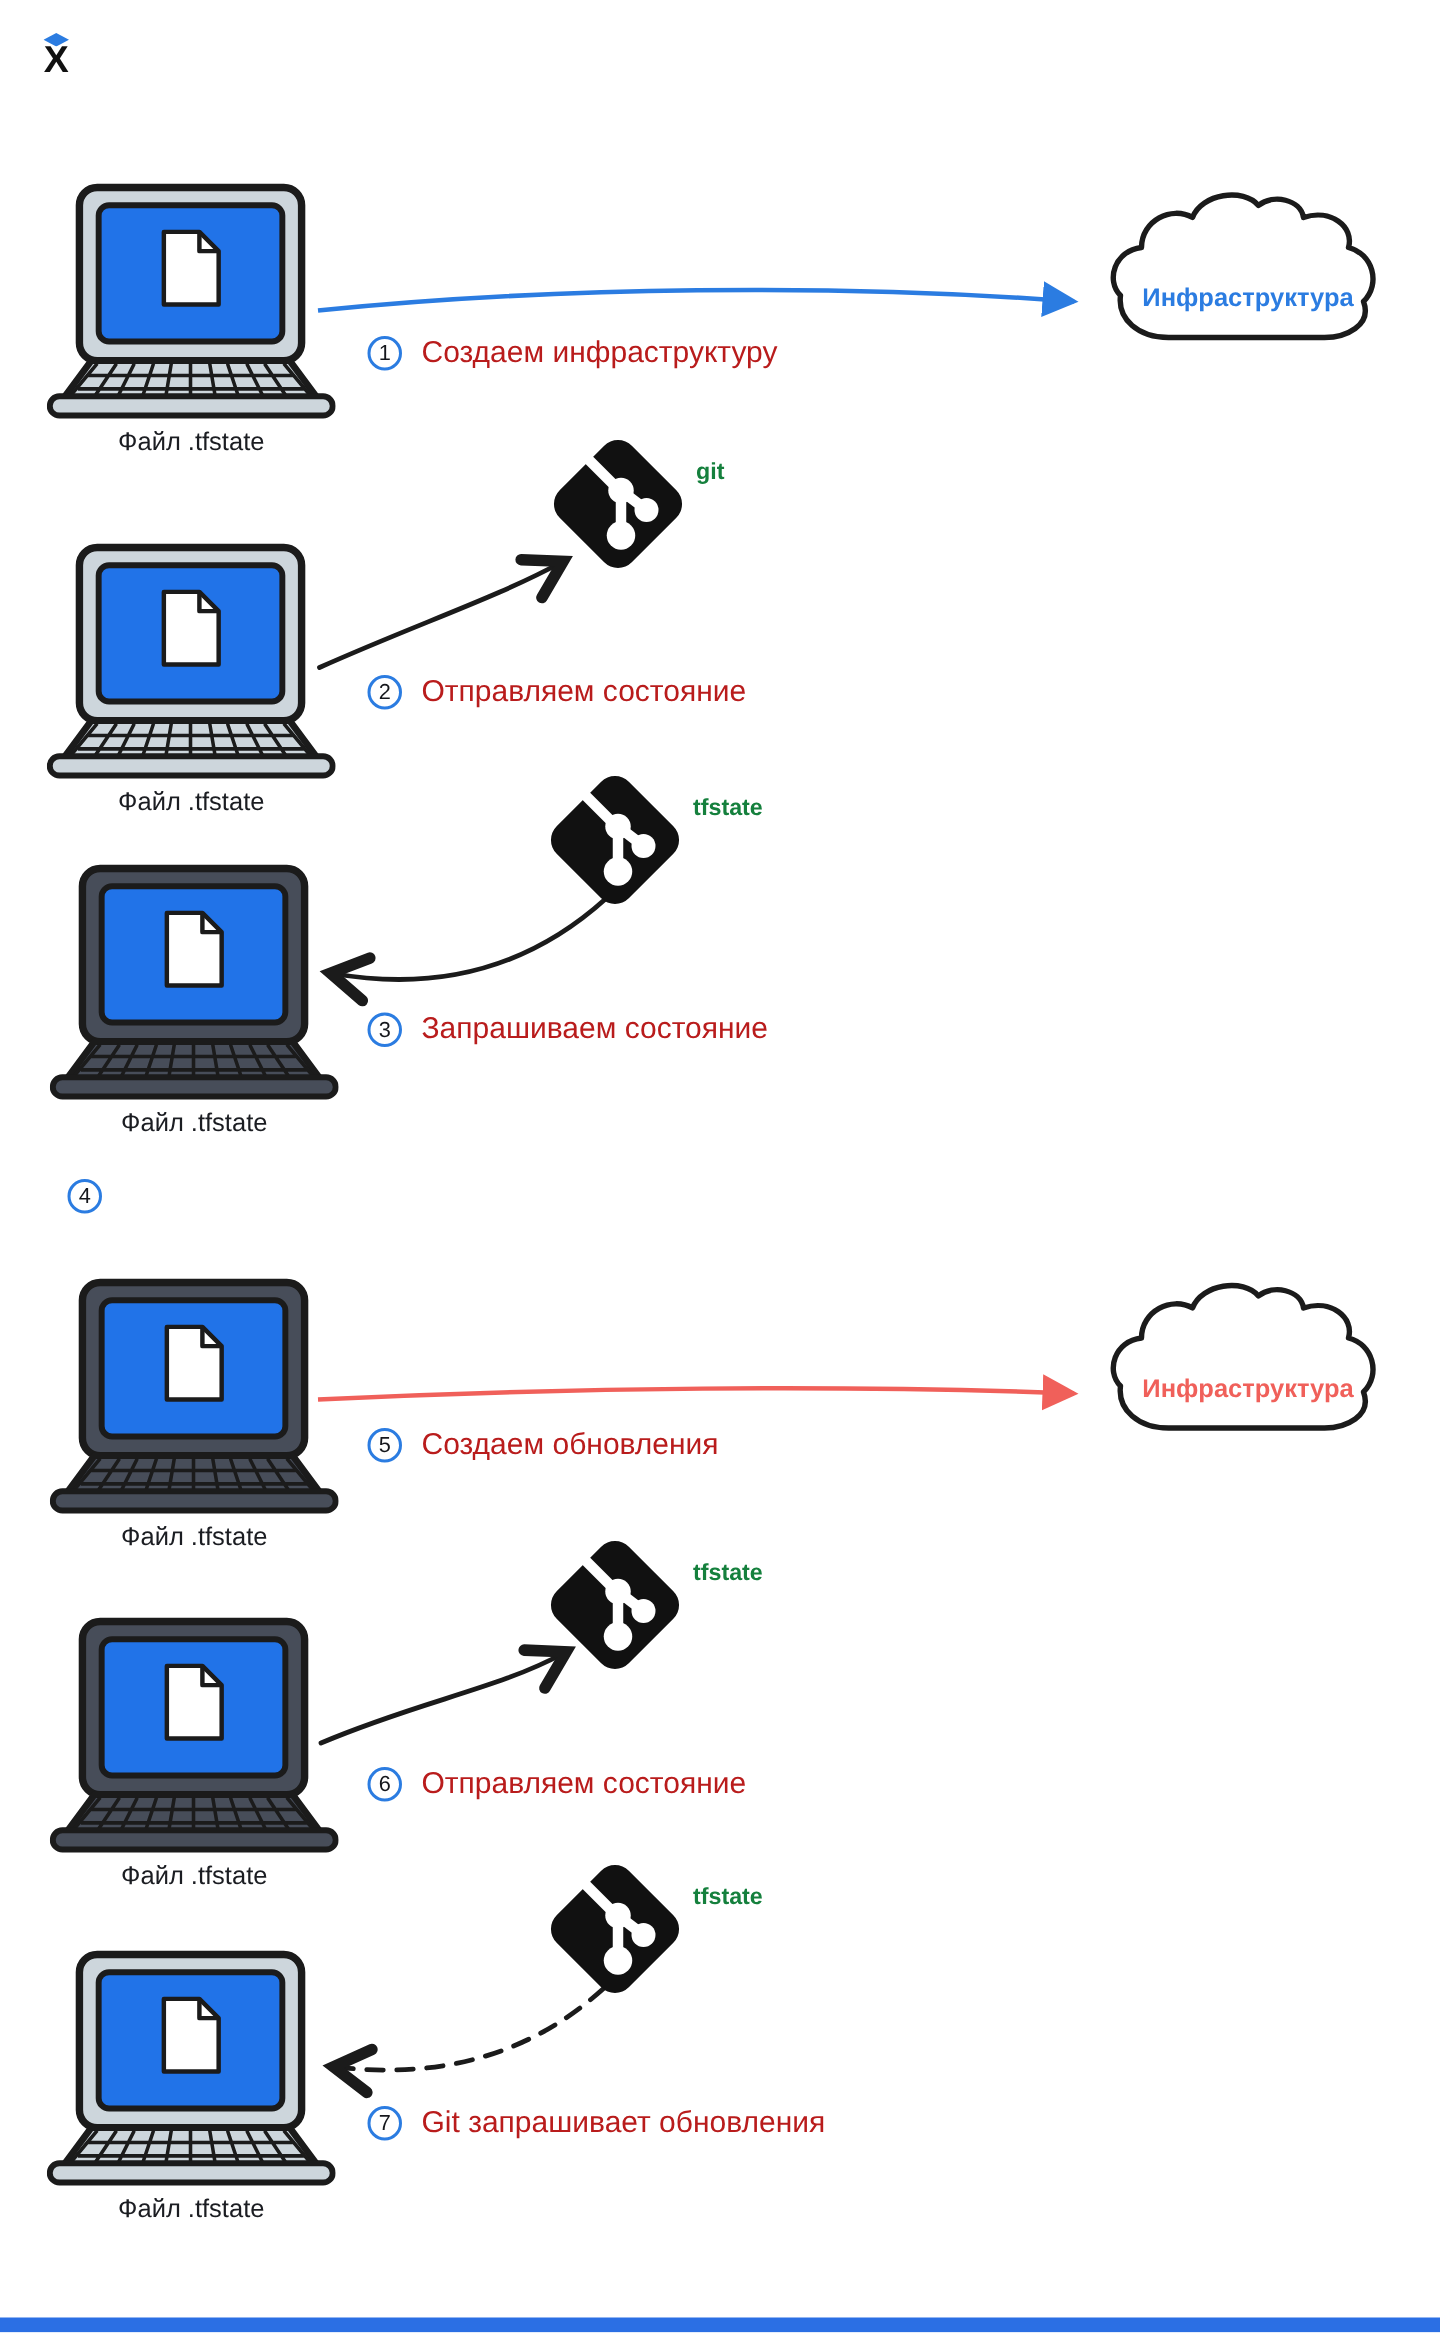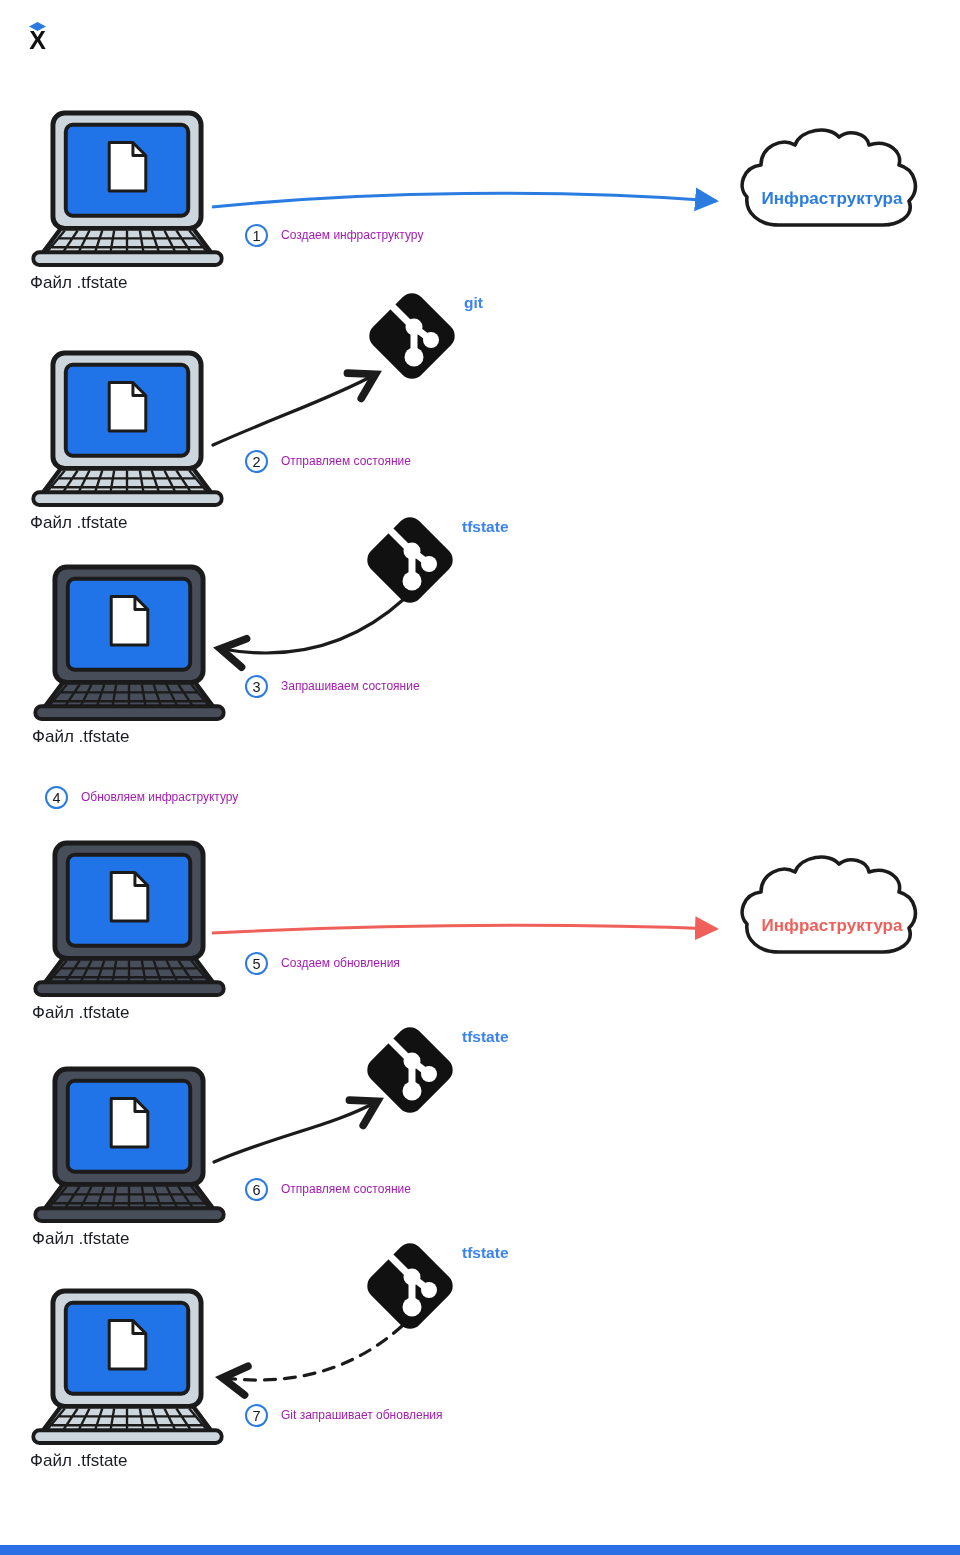--- a/index.html
+++ b/index.html
@@ -7,21 +7,21 @@
   .canvas{position:relative;width:960px;height:1555px;background:#ffffff;overflow:hidden;}
 
   .arrows{position:absolute;left:0;top:0;width:960px;height:1555px;pointer-events:none;}
 
   
   .logo{position:absolute;left:26px;top:22px;width:22px;text-align:center;line-height:1;}
   .logo .diamond{display:block;margin:0 auto -3px auto;}
   .logo .x{font-size:25px;font-weight:800;color:#111;letter-spacing:-1px;}
 
   
-  .laptop{position:absolute;width:195px;}
+  .laptop{position:absolute;width:195px;text-align:center;margin-top:12px;}
   .laptop svg{display:block;width:195px;height:158px;}
   .laptop.light{color:#cdd6dc;}
   .laptop.dark{color:#474d59;}
   .laptop .cap{margin-top:5px;font-size:17px;color:#1b1d22;}
 
   .lp1{left:30px;top:110px;}
   .lp2{left:30px;top:350px;}
   .lp3{left:32px;top:564px;}
   .lp4{left:32px;top:840px;}
   .lp5{left:32px;top:1066px;}
@@ -33,33 +33,33 @@
   .cloud .cloud-label{position:absolute;left:0;right:0;top:64px;text-align:center;
     font-size:17px;font-weight:700;}
   .cloud1{left:737px;top:125px;}
   .cloud1 .cloud-label{color:#2b7ce1;}
   .cloud2{left:737px;top:852px;}
   .cloud2 .cloud-label{color:#f0605a;}
 
   
   .gitnode{position:absolute;width:100px;height:100px;}
   .gitnode svg{display:block;width:100px;height:100px;}
-  .gitnode .git-label{position:absolute;left:102px;top:8px;font-weight:700;
-    font-size:15.5px;color:#3b82f6;white-space:nowrap;}
+  .gitnode .git-label{position:absolute;left:102px;top:20px;font-weight:700;
+    font-size:15.5px;color:#15803d;white-space:nowrap;}
   .git1{left:362px;top:286px;}
   .git2{left:360px;top:510px;}
   .git3{left:360px;top:1020px;}
   .git4{left:360px;top:1236px;}
 
   
   .step{position:absolute;display:flex;align-items:flex-start;gap:13px;}
   .badge{flex:none;width:23px;height:23px;border:2px solid #2b7ce1;border-radius:50%;
     box-sizing:border-box;display:flex;align-items:center;justify-content:center;
     font-size:14.5px;color:#15171c;background:#fff;}
-  .step-label{font-size:12px;line-height:23px;color:#a21caf;white-space:nowrap;}
+  .step-label{font-size:20px;line-height:23px;color:#b91c1c;white-space:nowrap;}
   .s1{left:245px;top:224px;}
   .s2{left:245px;top:450px;}
   .s3{left:245px;top:675px;}
   .s4{left:45px;top:786px;}
   .s4 .step-label{white-space:normal;width:160px;}
   .s5{left:245px;top:952px;}
   .s6{left:245px;top:1178px;}
   .s7{left:245px;top:1404px;}
 
   .footer-bar{position:absolute;left:0;bottom:0;width:100%;height:10px;background:#2b6fe4;}
@@ -204,21 +204,20 @@
   <div class="step s2">
     <span class="badge">2</span>
     <span class="step-label">Отправляем состояние</span>
   </div>
   <div class="step s3">
     <span class="badge">3</span>
     <span class="step-label">Запрашиваем состояние</span>
   </div>
   <div class="step s4">
     <span class="badge">4</span>
-    <span class="step-label">Обновляем инфраструктуру</span>
   </div>
   <div class="step s5">
     <span class="badge">5</span>
     <span class="step-label">Создаем обновления</span>
   </div>
   <div class="step s6">
     <span class="badge">6</span>
     <span class="step-label">Отправляем состояние</span>
   </div>
   <div class="step s7">

